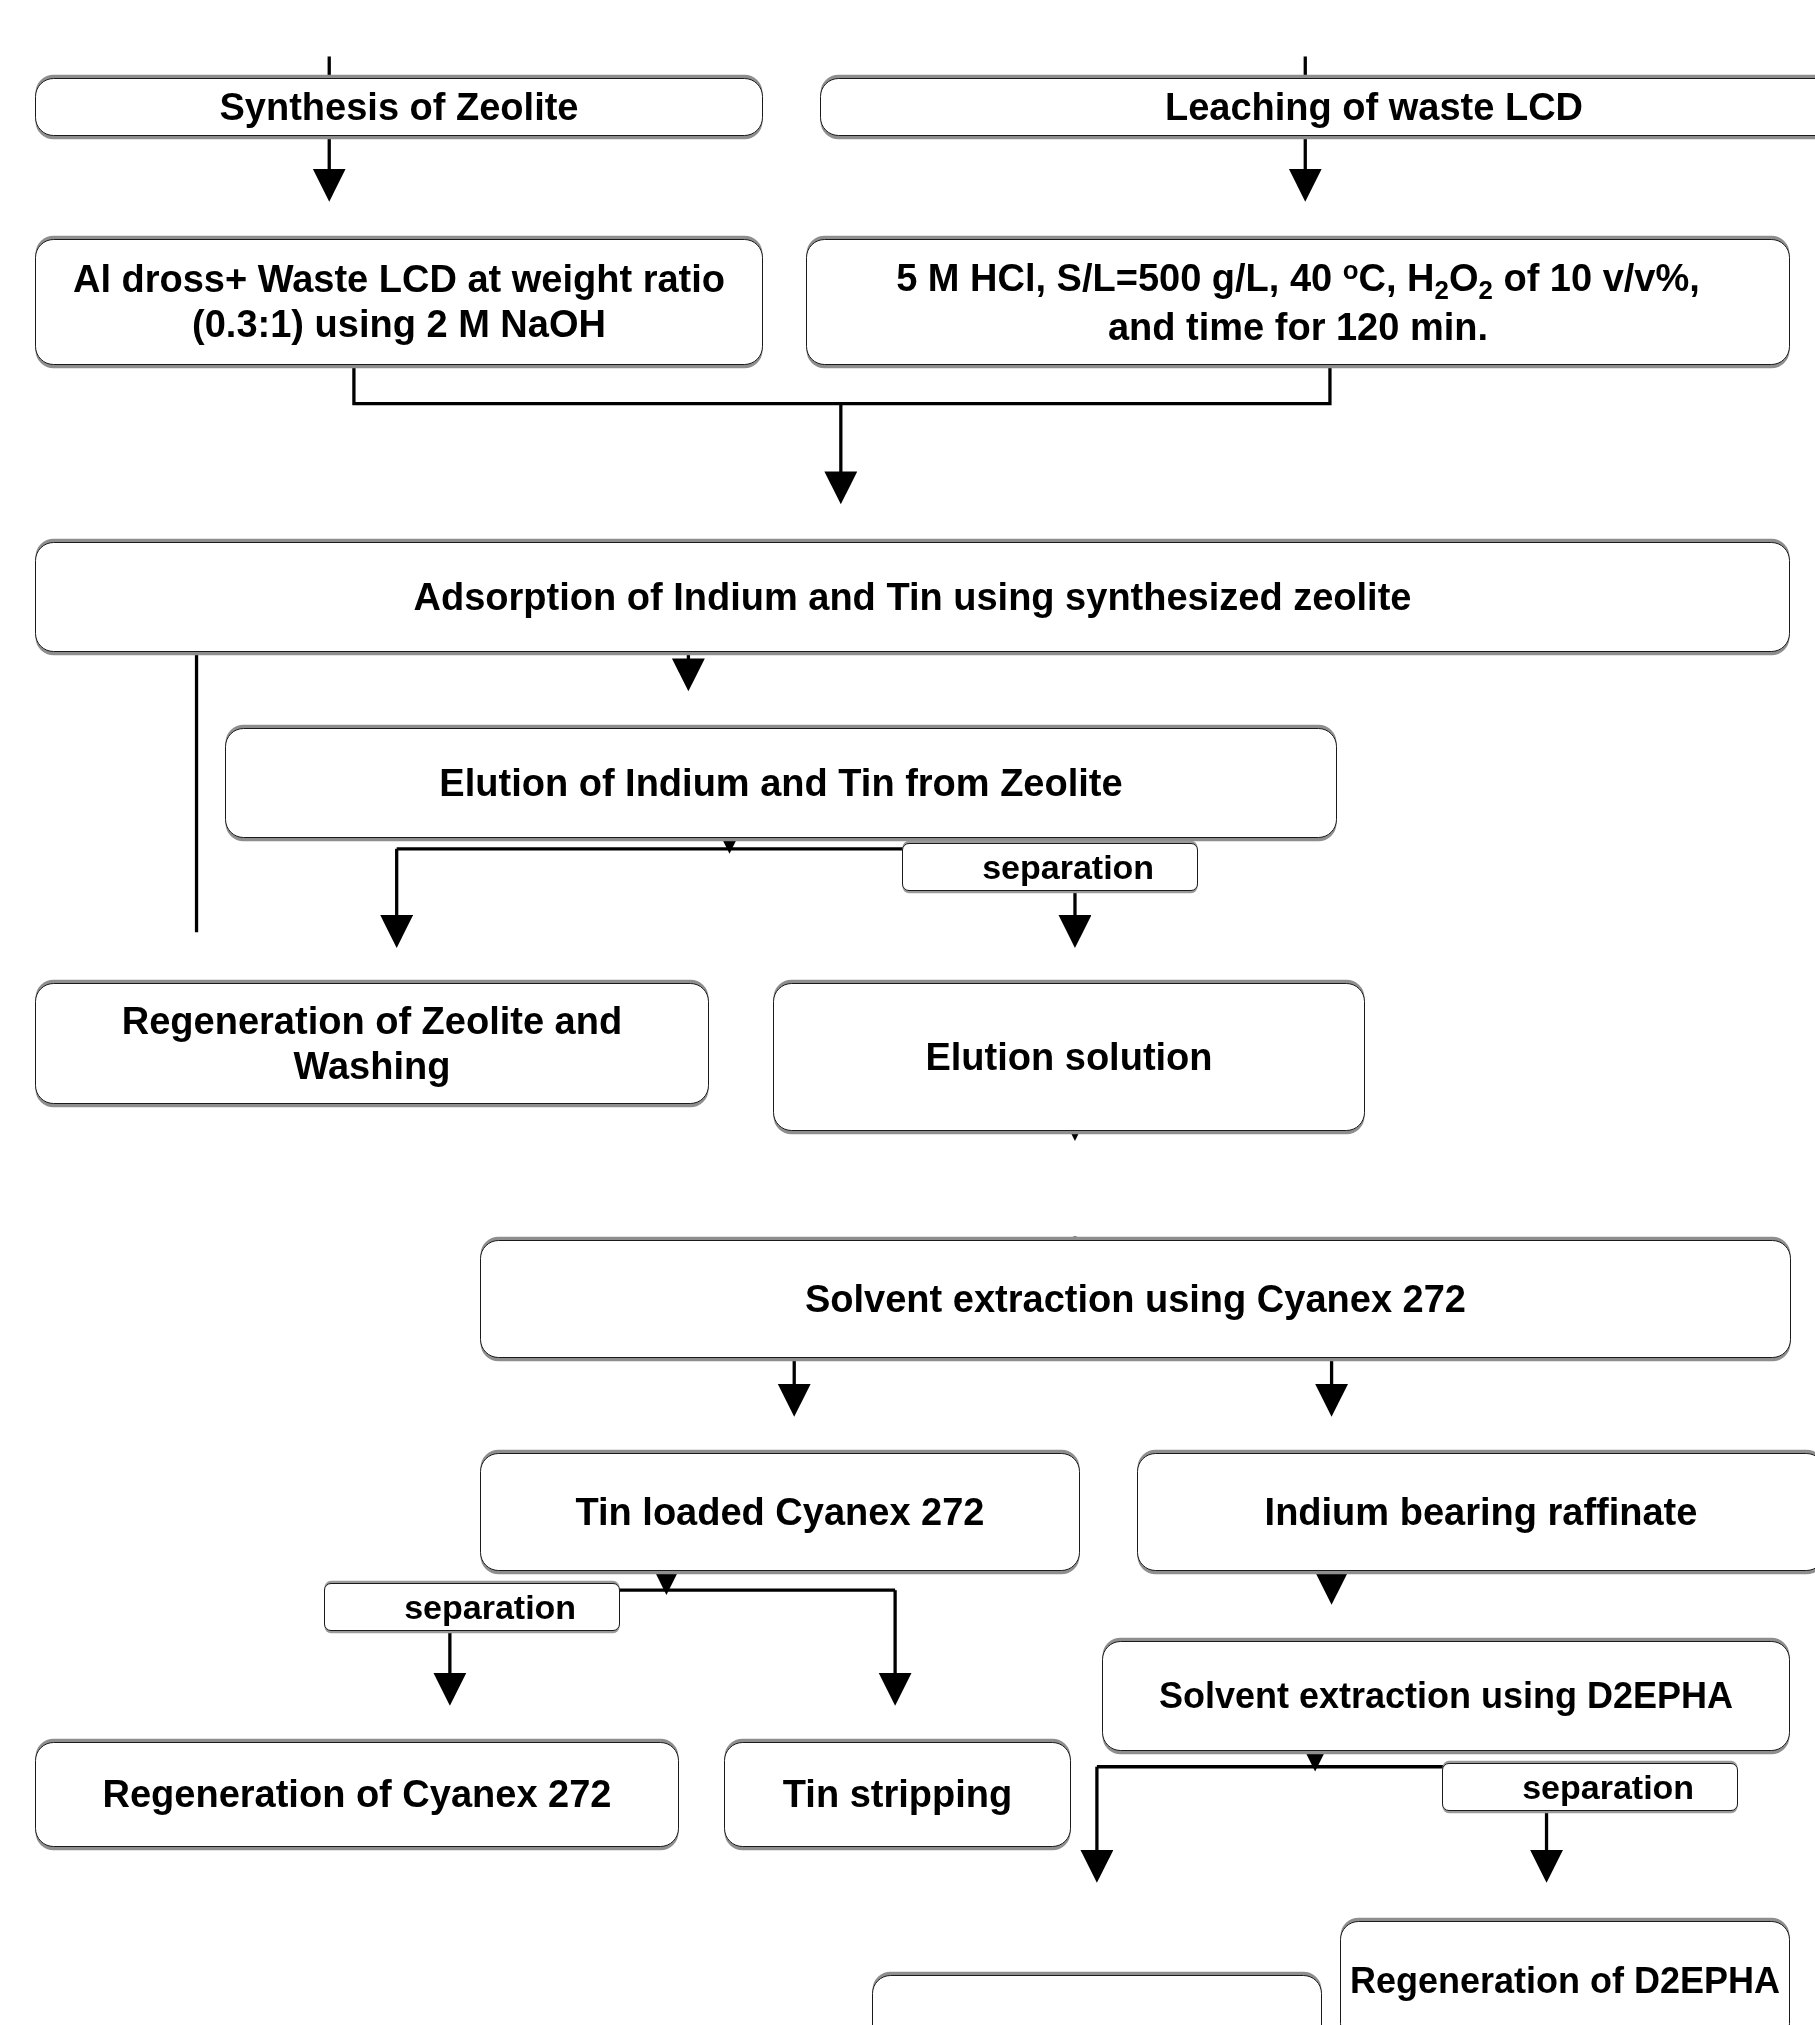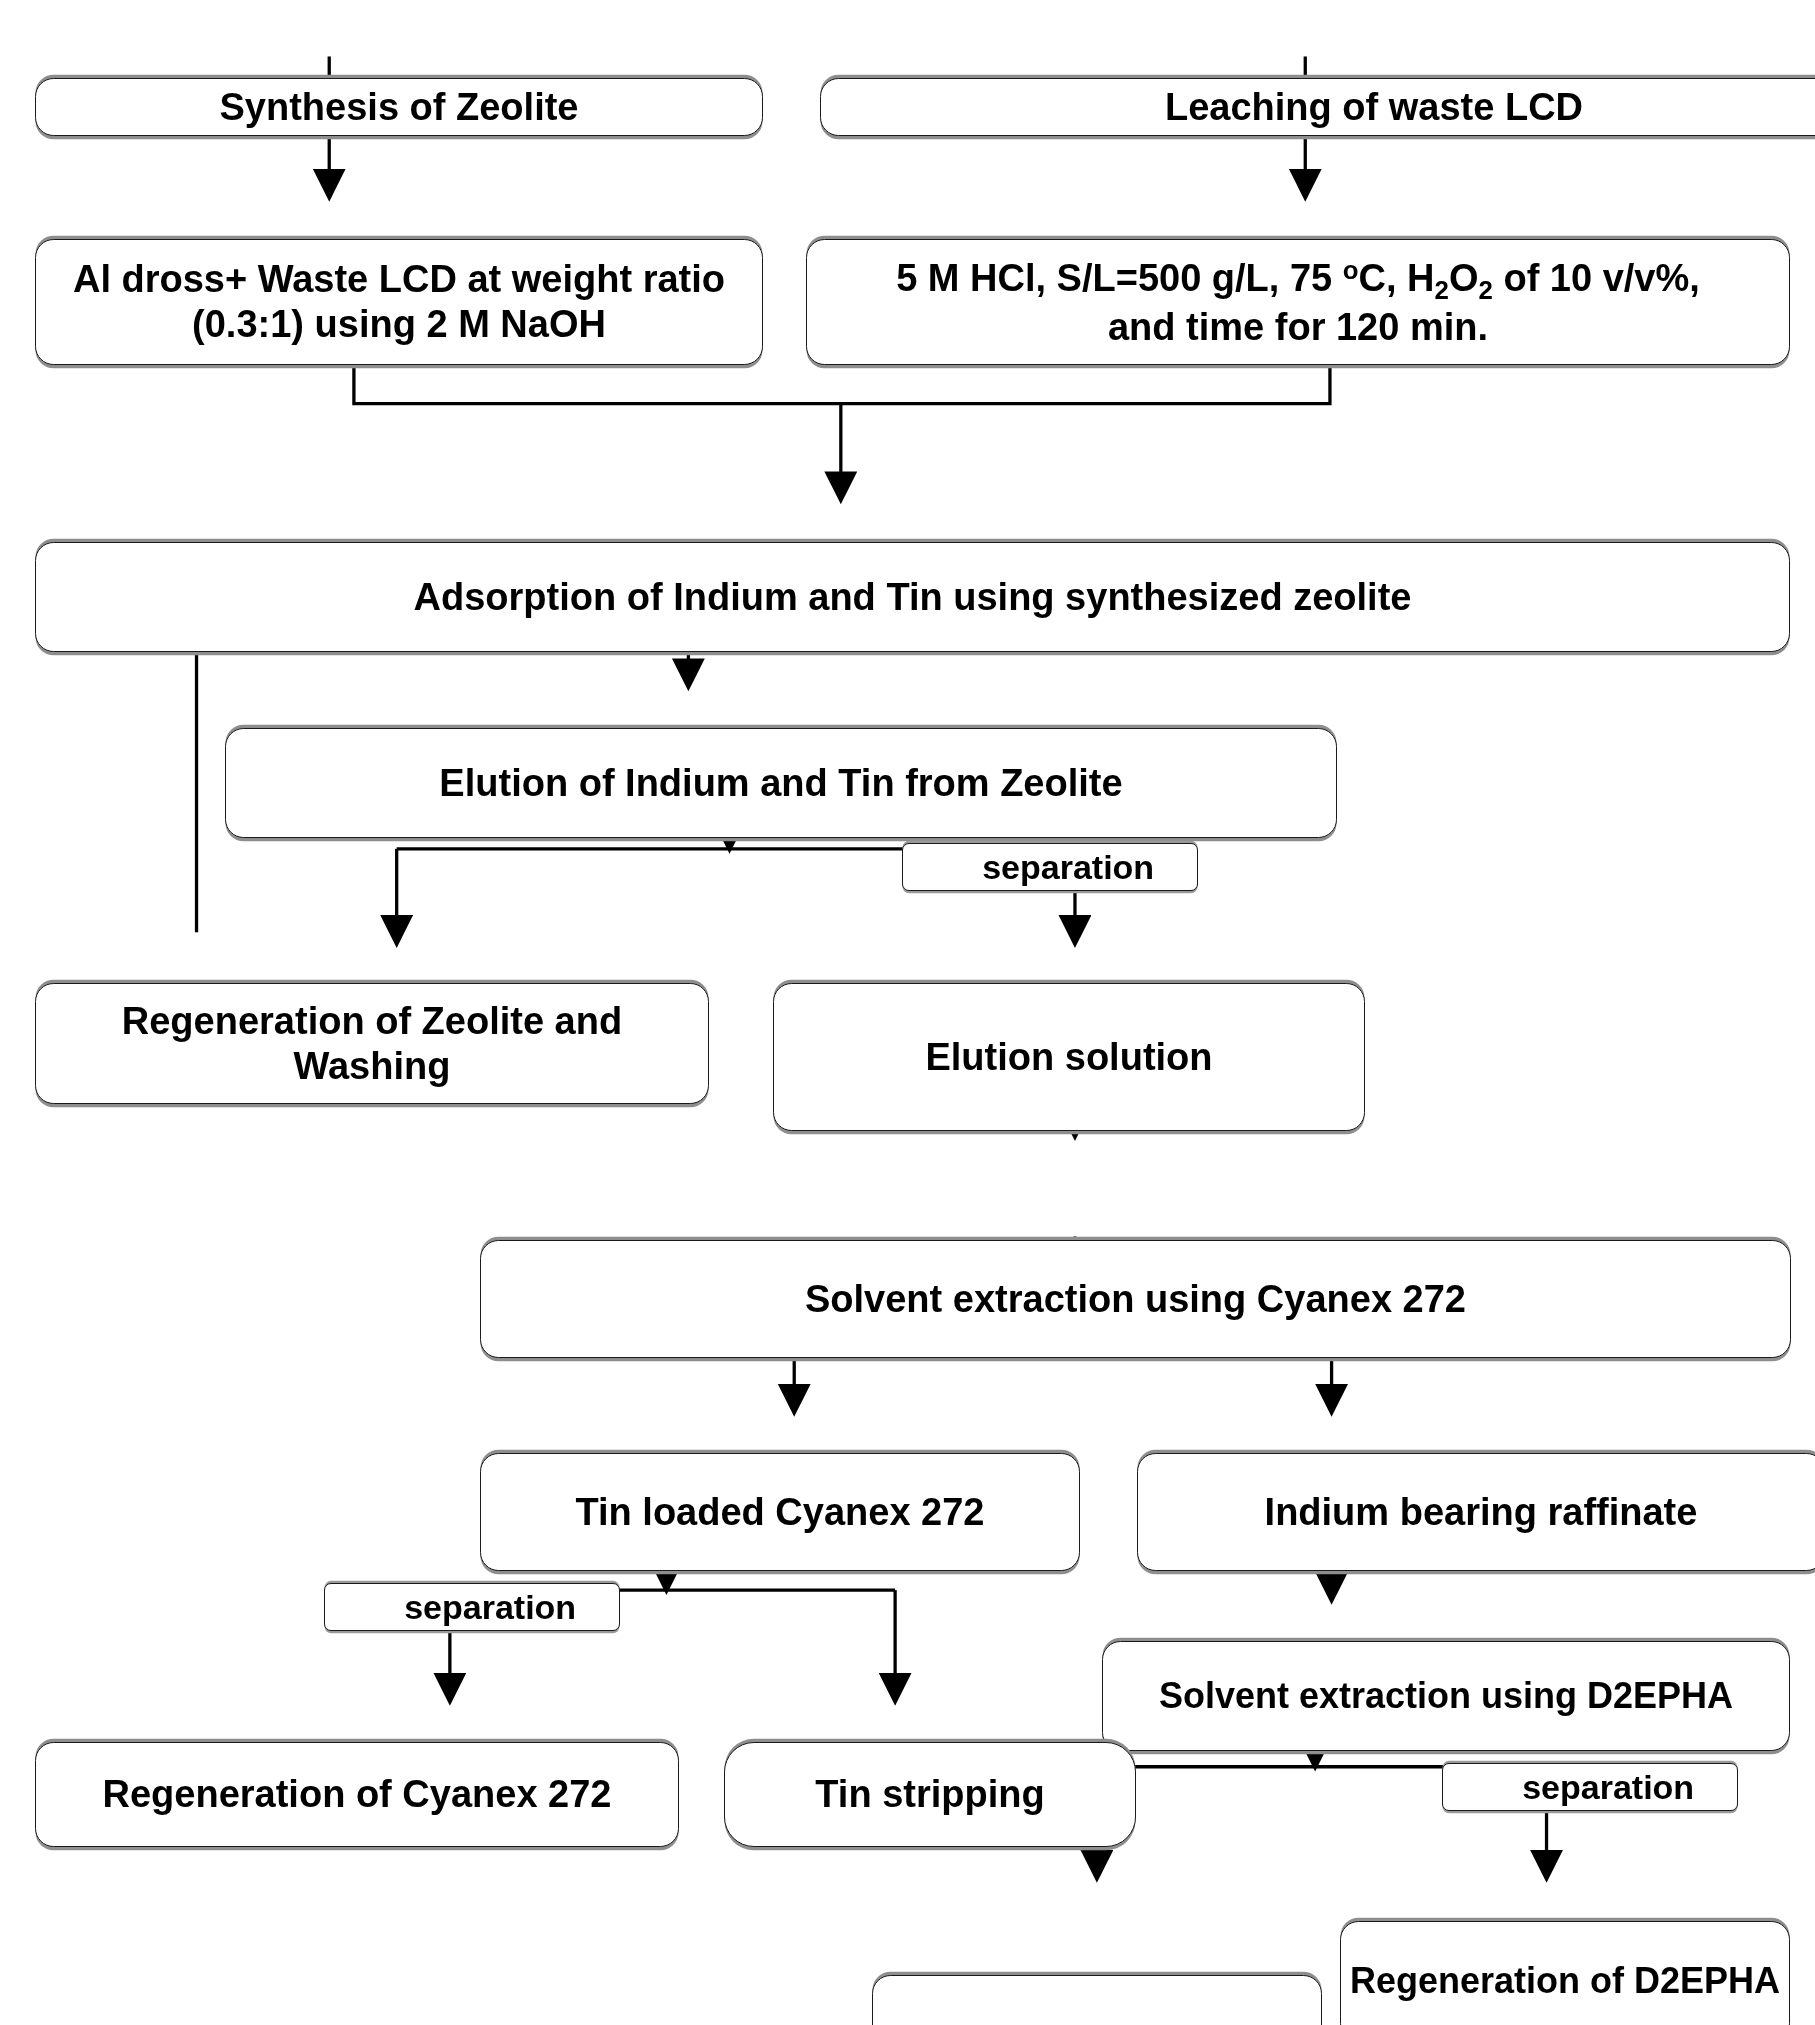--- a/index.html
+++ b/index.html
@@ -119,21 +119,21 @@
 
   <div class="node fs-big" style="left:820px; top:30px; width:1108px; height:58px;">
     <span class="txt">Leaching of waste LCD</span>
   </div>
 
   <div class="node fs-big" style="left:35px; top:191px; width:728px; height:126px;">
     <span class="txt">Al dross+ Waste LCD at weight ratio (0.3:1) using 2 M NaOH</span>
   </div>
 
   <div class="node fs-big" style="left:806px; top:191px; width:984px; height:126px;">
-    <span class="txt"><span>5 M HCl, S/L=500 g/L, 75 </span><sup>o</sup><span>C, H</span><sub>2</sub><span>O</span><sub>2</sub><span> of 10 v/v%,</span><br><span>and time for 120 min.</span></span>
+    <span class="txt"><span>5 M HCl, S/L=500 g/L, 40 </span><sup>o</sup><span>C, H</span><sub>2</sub><span>O</span><sub>2</sub><span> of 10 v/v%,</span><br><span>and time for 120 min.</span></span>
   </div>
 
   <div class="node fs-big" style="left:35px; top:494px; width:1755px; height:110px;">
     <span class="txt">Adsorption of Indium and Tin using synthesized zeolite</span>
   </div>
 
   <div class="node fs-big" style="left:225px; top:680px; width:1112px; height:110px;">
     <span class="txt">Elution of Indium and Tin from Zeolite</span>
   </div>
 
@@ -166,21 +166,21 @@
   </div>
 
   <div class="node fs-mid" style="left:1102px; top:1593px; width:688px; height:110px;">
     <span class="txt">Solvent extraction using D2EPHA</span>
   </div>
 
   <div class="node fs-big" style="left:35px; top:1694px; width:644px; height:105px;">
     <span class="txt">Regeneration of  Cyanex 272</span>
   </div>
 
-  <div class="node fs-big" style="left:724px; top:1694px; width:412px; height:105px;border-radius:30px;">
+  <div class="node fs-big" style="left:724px; top:1694px; width:347px; height:105px;">
     <span class="txt">Tin stripping</span>
   </div>
 
   <div class="node sep" style="left:1442px; top:1715px; width:296px; height:48px;">
     <span class="txt">separation</span>
   </div>
 
   <div class="node fs-mid" style="left:872px; top:1927px; width:450px; height:148px;">
     <span class="txt">Indium stripping</span>
   </div>

